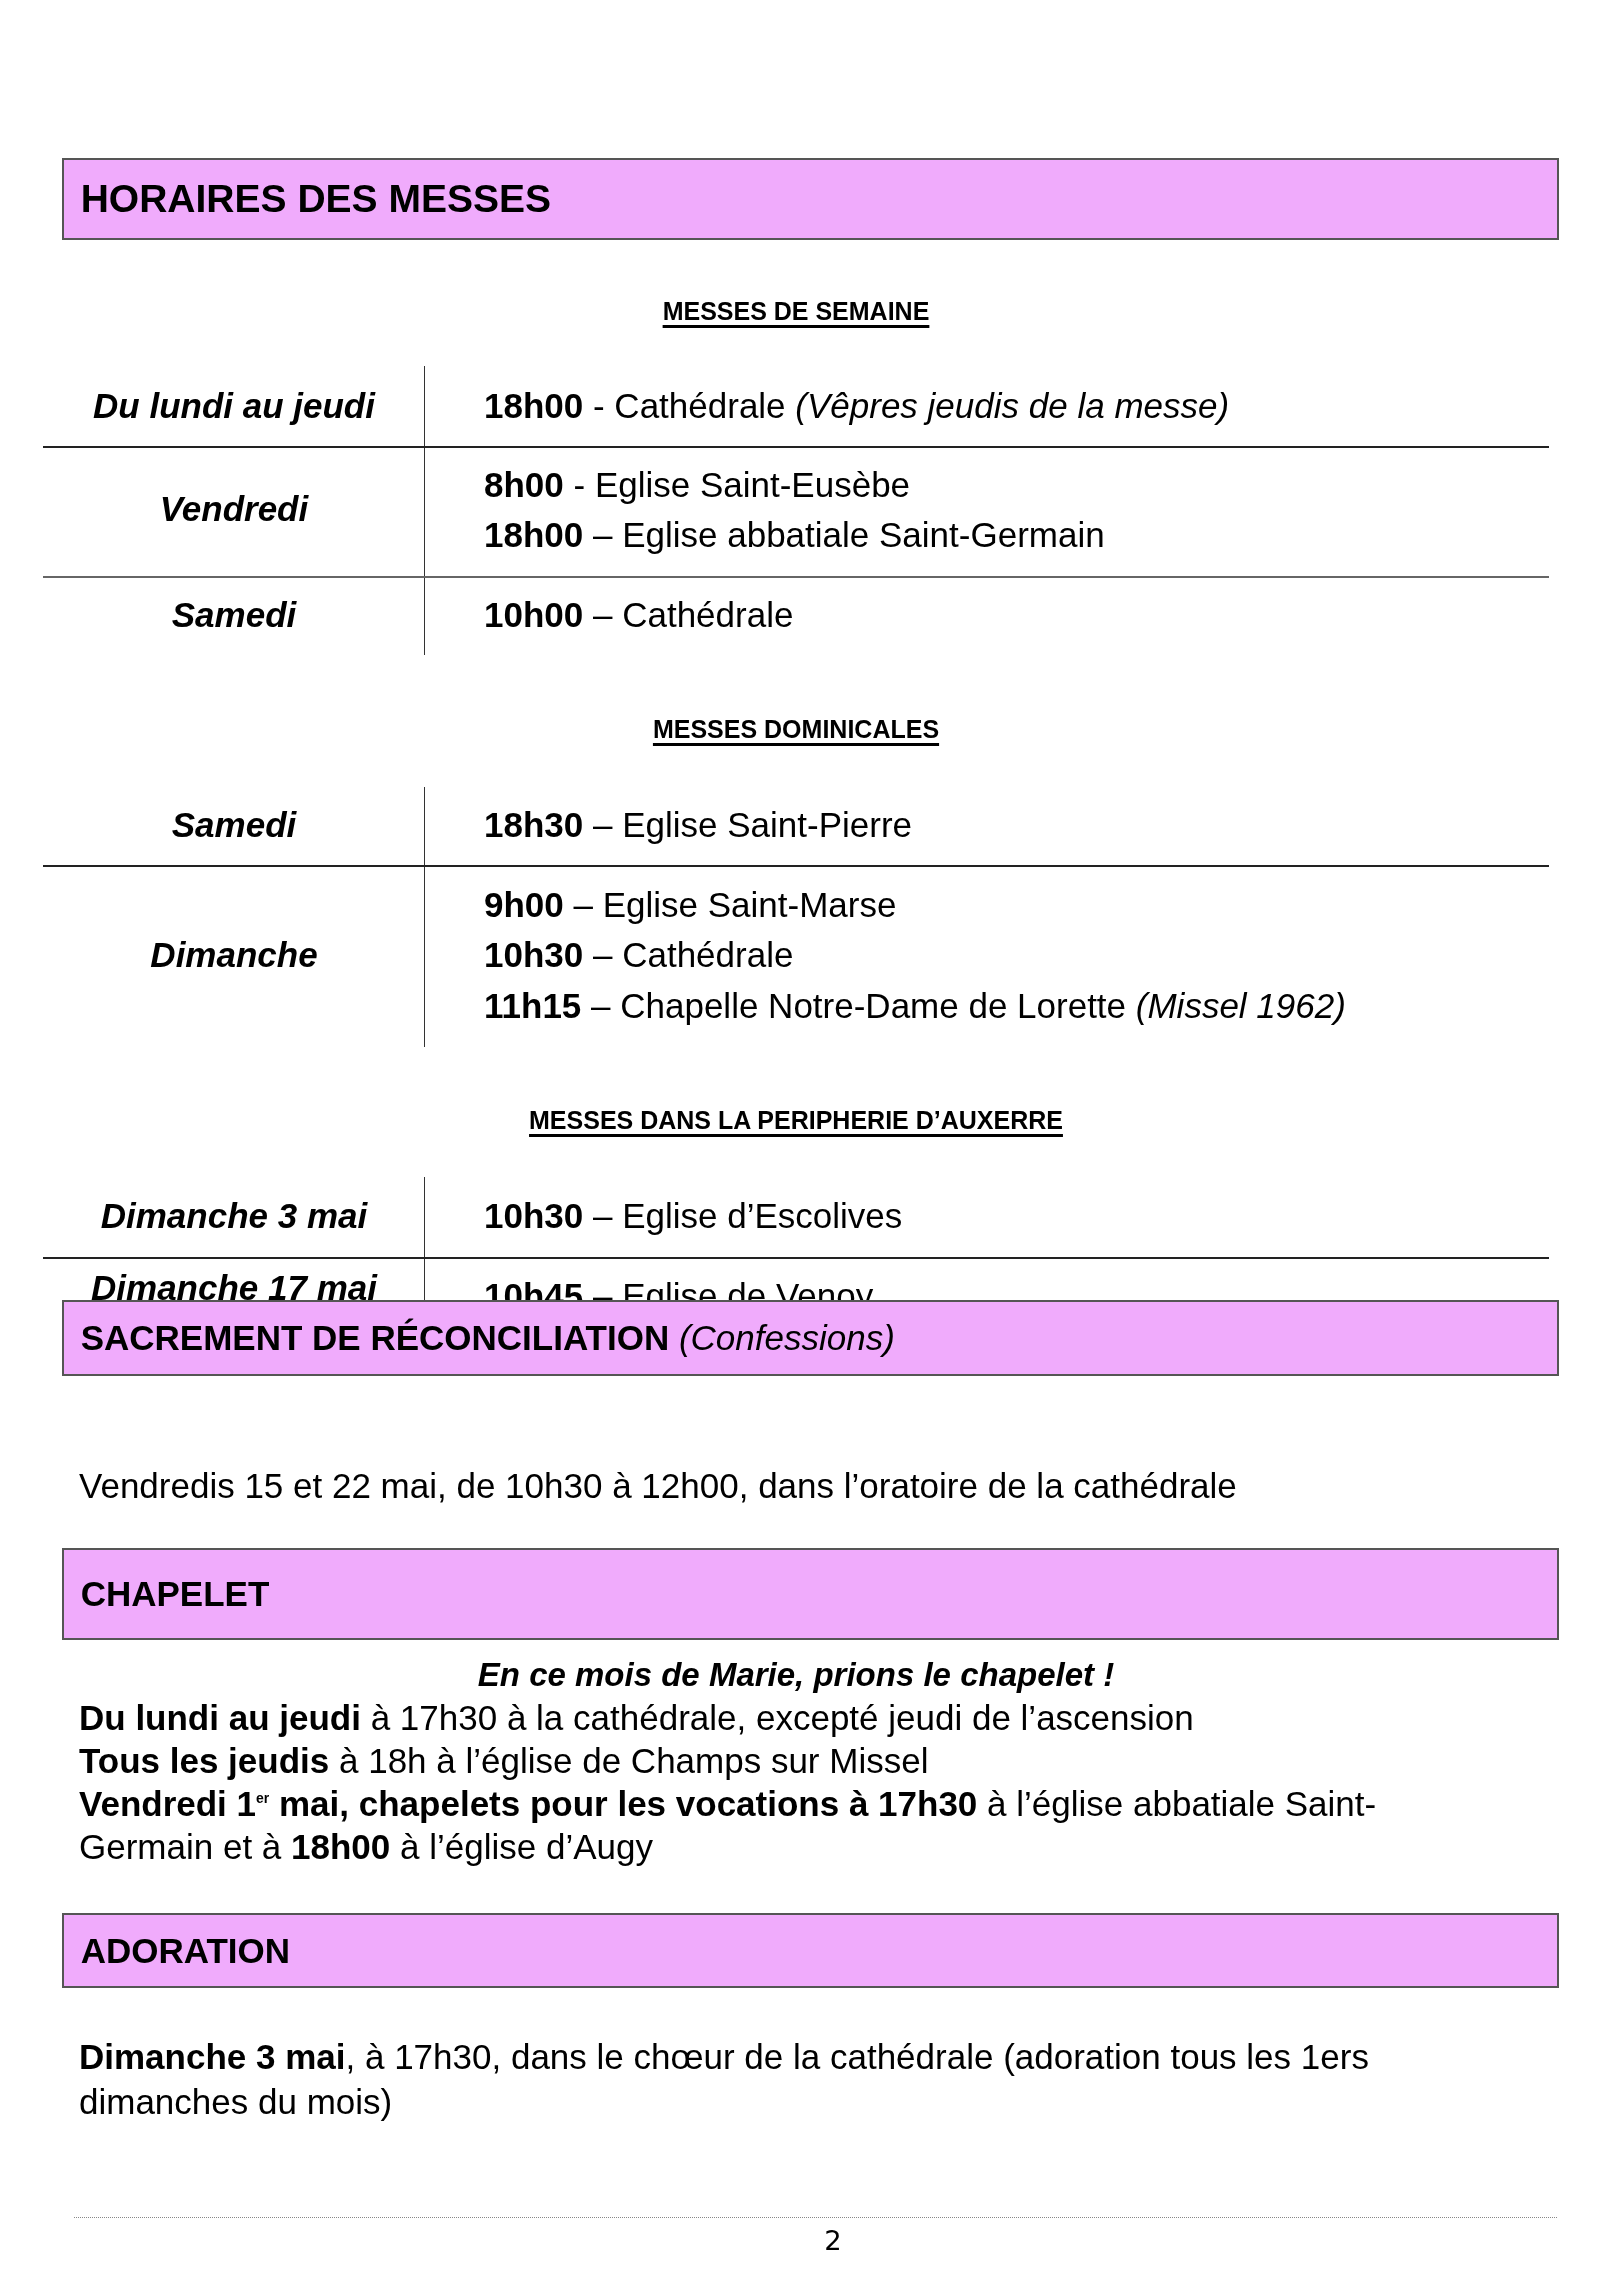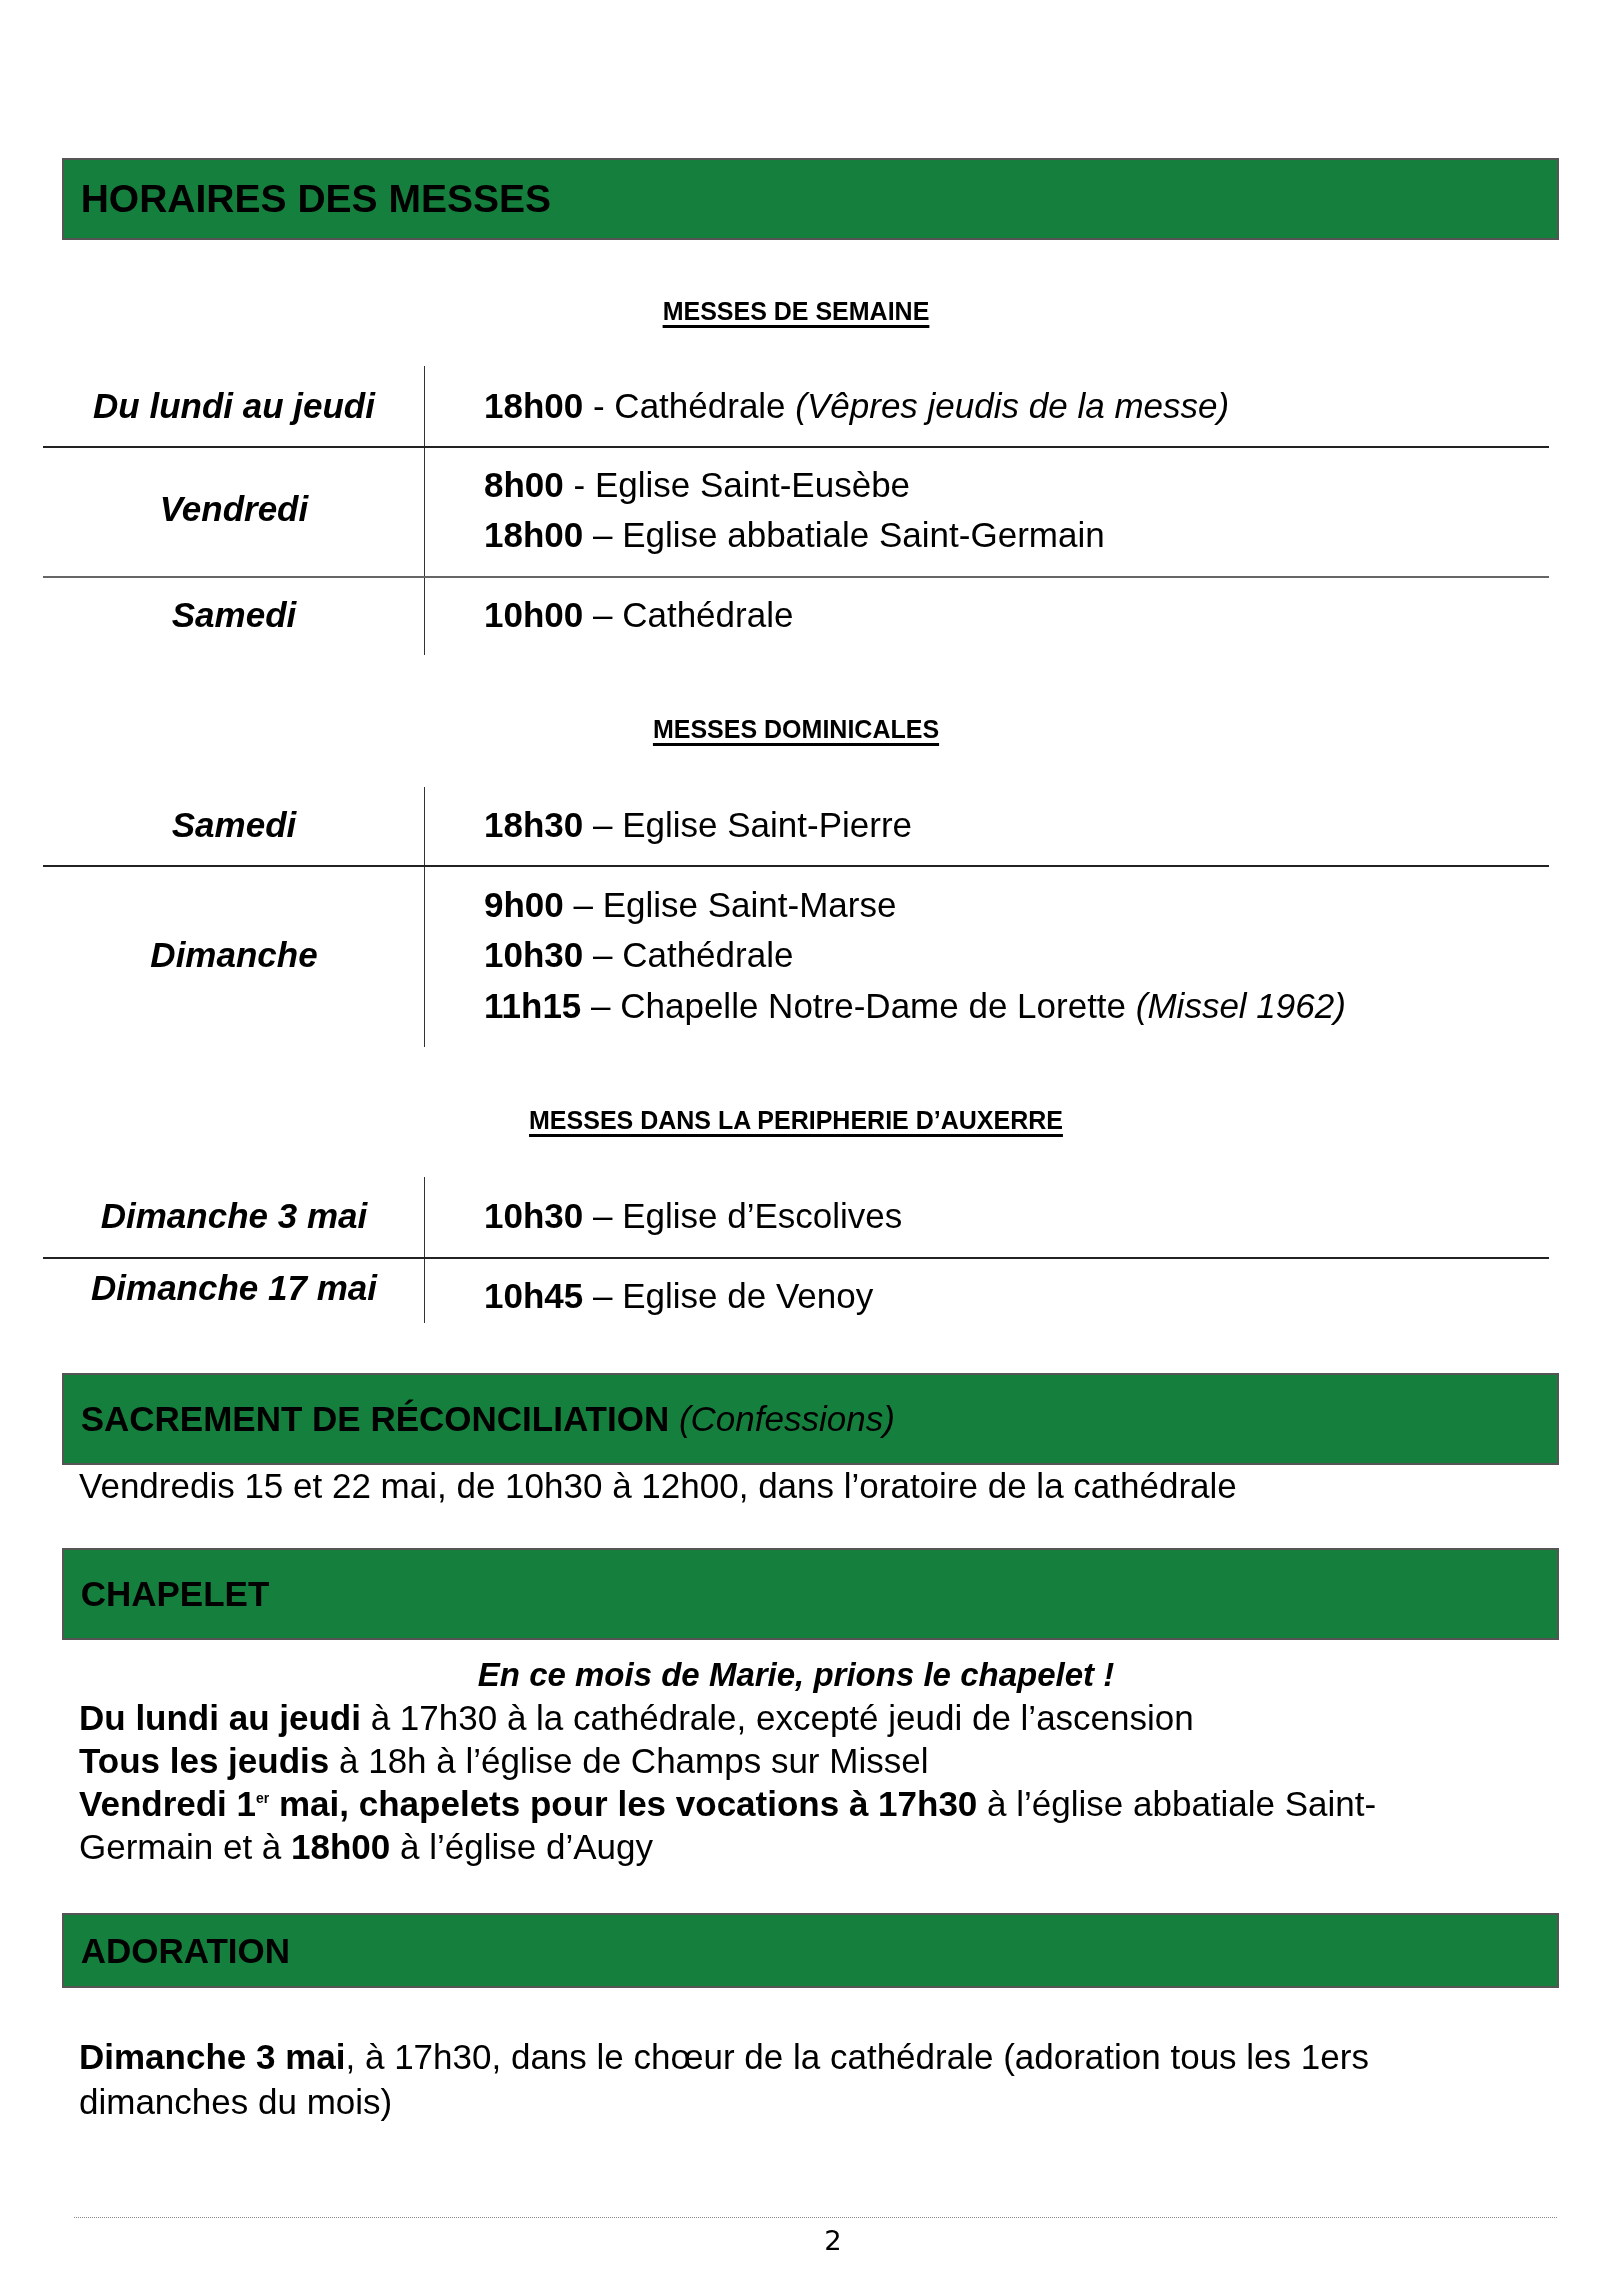--- a/index.html
+++ b/index.html
@@ -1,21 +1,21 @@
 <!DOCTYPE html>
 <html><head>
 <meta charset="utf-8">
 <style>
   html, body { margin:0; padding:0; background:#ffffff; }
   body { width:1621px; height:2293px; position:relative; overflow:hidden;
          font-family:"Liberation Sans", "DejaVu Sans", sans-serif; color:#000; }
   .line { position:absolute; height:43px; line-height:43px; font-size:35px; white-space:nowrap; }
   .b { font-weight:bold; }
   .i { font-style:italic; }
-  .box { position:absolute; left:62px; width:1497px; background:#15803d;
+  .box { position:absolute; left:62px; width:1497px; background:#f0abfc;
          border:2px solid #555; box-sizing:border-box; }
   .box .t { position:absolute; left:16.7px; top:0; bottom:0; display:flex; align-items:center;
             font-size:35px; font-weight:bold; white-space:nowrap; }
   .box.title .t { font-size:39px; }
   .sub { position:absolute; left:43px; width:1506px; text-align:center; font-size:25px;
          font-weight:bold; text-decoration:underline; text-decoration-thickness:2.9px;
          text-underline-offset:4.9px; height:43px; line-height:43px; }
   .hr { position:absolute; left:43px; width:1506px; height:0; border-top:2px solid #222; }
   .vr { position:absolute; left:424px; width:0; border-left:1.5px solid #333; }
   .left { position:absolute; left:43px; width:382px; text-align:center; font-weight:bold;
@@ -110,21 +110,21 @@
   </div>
 
   <div>
     <div class="left" style="top:1266px;">Dimanche 17 mai</div>
     <div class="line right" style="top:1274px;">
       <span class="b">10h45</span><span> – </span><span>Eglise de Venoy</span>
     </div>
   </div>
 </div>
 
-<div class="box" style="top:1373px;height:92px;">
+<div class="box" style="top:1300px;height:76px;">
   <span class="t">
     <span style="white-space:pre;">SACREMENT DE RÉCONCILIATION </span>
       <span class="i" style="font-weight:normal;">(Confessions)</span>
   </span>
 </div>
 <div class="line body" style="top:1464px;">Vendredis 15 et 22 mai, de 10h30 à 12h00, dans l’oratoire de la cathédrale</div>
 
 <div class="box" style="top:1548px;height:92px;">
   <span class="t">CHAPELET</span>
 </div>

